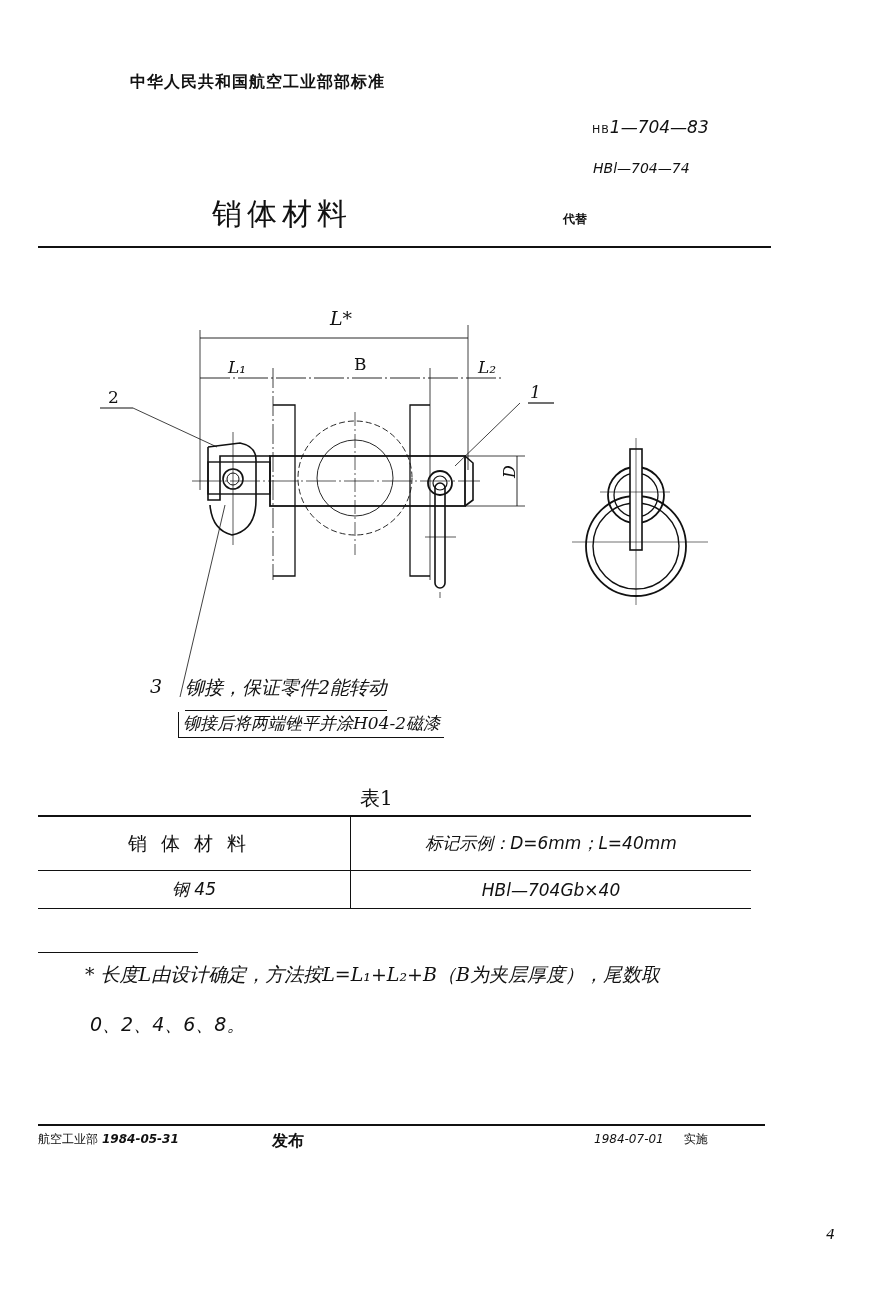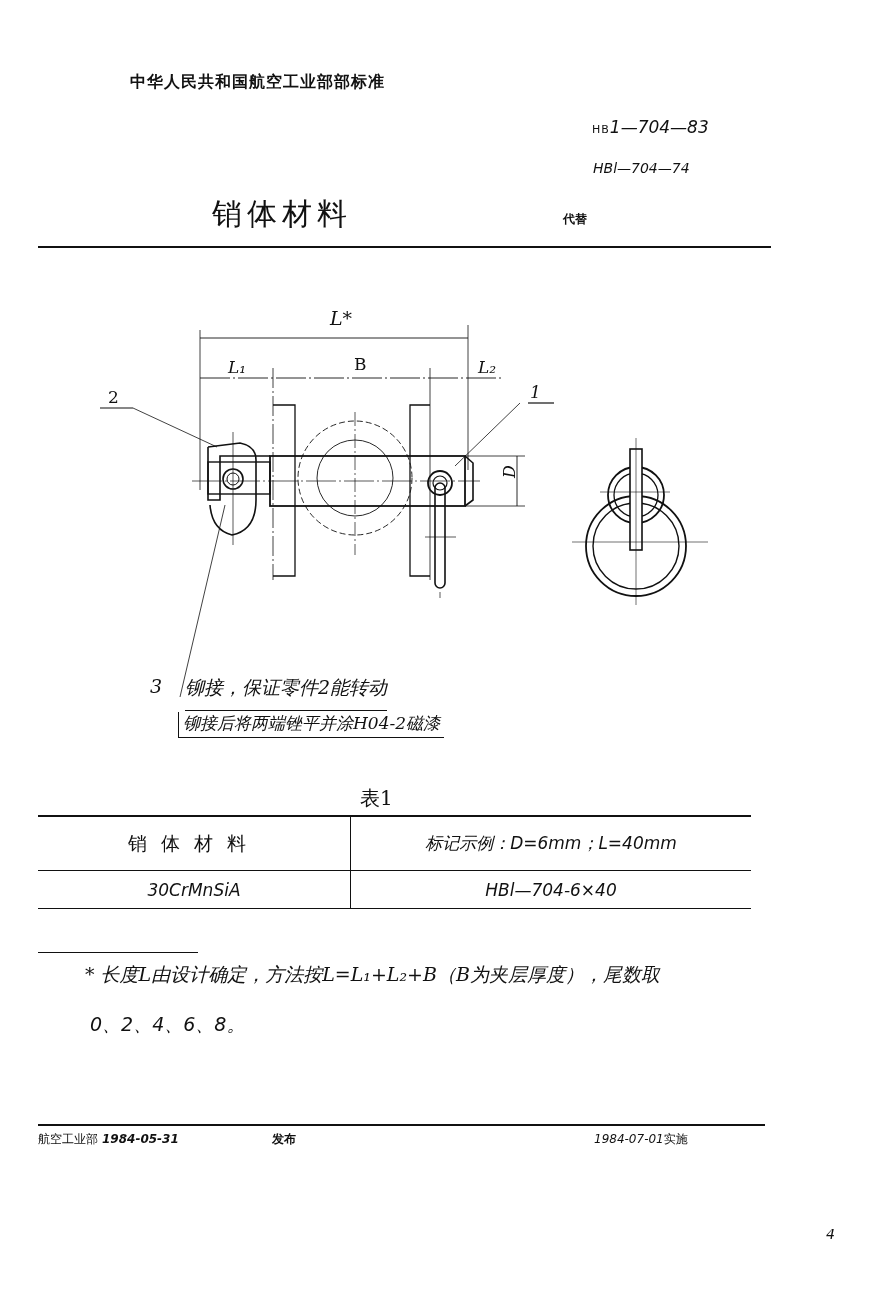--- a/index.html
+++ b/index.html
@@ -22,23 +22,23 @@
   table.spec td { height: 35px; font-size: 17px; text-align: center; font-style: italic; border-bottom: 1.5px solid #111; }
   table.spec tr:first-child td { border-top: 2px solid #111; height: 51px; }
   table.spec td.left { width: 310px; border-right: 1.5px solid #111; }
   table.spec td.hdr-left { letter-spacing: 14px; font-style: normal; font-family: "DejaVu Serif", serif; font-size: 19px; }
   .footnote { left: 85px; top: 962px; font-size: 19px; font-style: italic; font-family: "DejaVu Serif", serif; }
   .footnote-2 { left: 90px; top: 1012px; font-size: 19px; font-style: italic; }
   .short-rule { left: 38px; top: 952px; width: 160px; height: 1px; background: #111; }
   .foot-rule { left: 38px; top: 1124px; width: 727px; height: 2px; background: #111; }
   .foot-l { left: 38px; top: 1131px; font-size: 12px; }
   .foot-l .date { font-style: italic; font-weight: bold; margin-left: 4px; }
-  .foot-pub { left: 272px; top: 1131px; font-size: 12px; font-weight: bold; }
+  .foot-pub { left: 272px; top: 1131px; font-size: 16px; font-weight: bold; }
   .foot-r { left: 594px; top: 1131px; font-size: 12px; }
-  .foot-r .date { font-style: italic; margin-right: 0; }
+  .foot-r .date { font-style: italic; margin-right: 20px; }
   .pagenum { left: 826px; top: 1226px; font-size: 14px; font-style: italic; }
 </style>
 </head>
 <body>
 
 <div class="abs org">中华人民共和国航空工业部部标准</div>
 
 <div class="abs code1">
   <span class="hb">HB</span><span>1—704—83</span>
 </div>
@@ -119,22 +119,22 @@
 
 <div class="abs table-title">表1</div>
 
 <table class="spec">
   <tbody>
       <tr>
     <td class="left hdr-left">销体材料</td>
     <td>标记示例：D=6mm；L=40mm</td>
   </tr>
   <tr>
-    <td class="left">30CrMnSiA</td>
-    <td>HBl—704-6×40</td>
+    <td class="left">钢 45</td>
+    <td>HBl—704Gb×40</td>
   </tr>
 </tbody>
   </table>
 
 <div class="abs short-rule"></div>
 <div class="abs footnote">* 长度L由设计确定，方法按L=L₁+L₂+B（B为夹层厚度），尾数取</div>
 <div class="abs footnote-2">0、2、4、6、8。</div>
 
 <div class="abs foot-rule"></div>
 <div class="abs foot-l">

